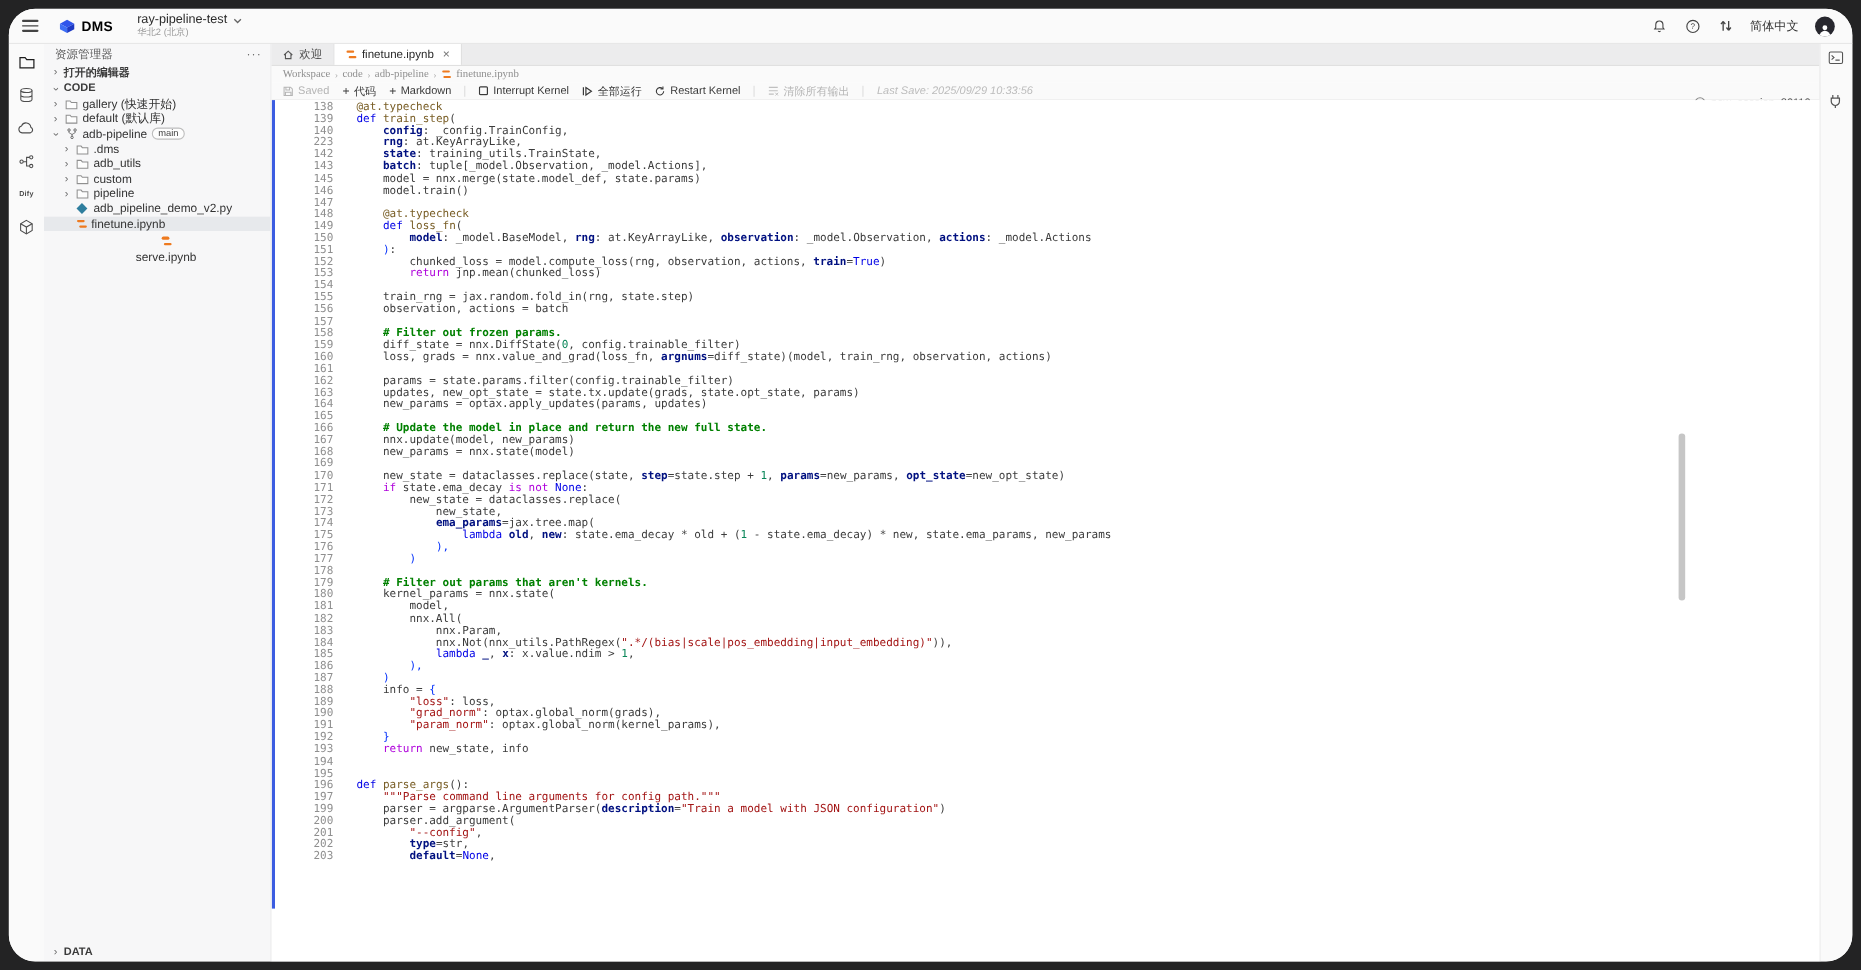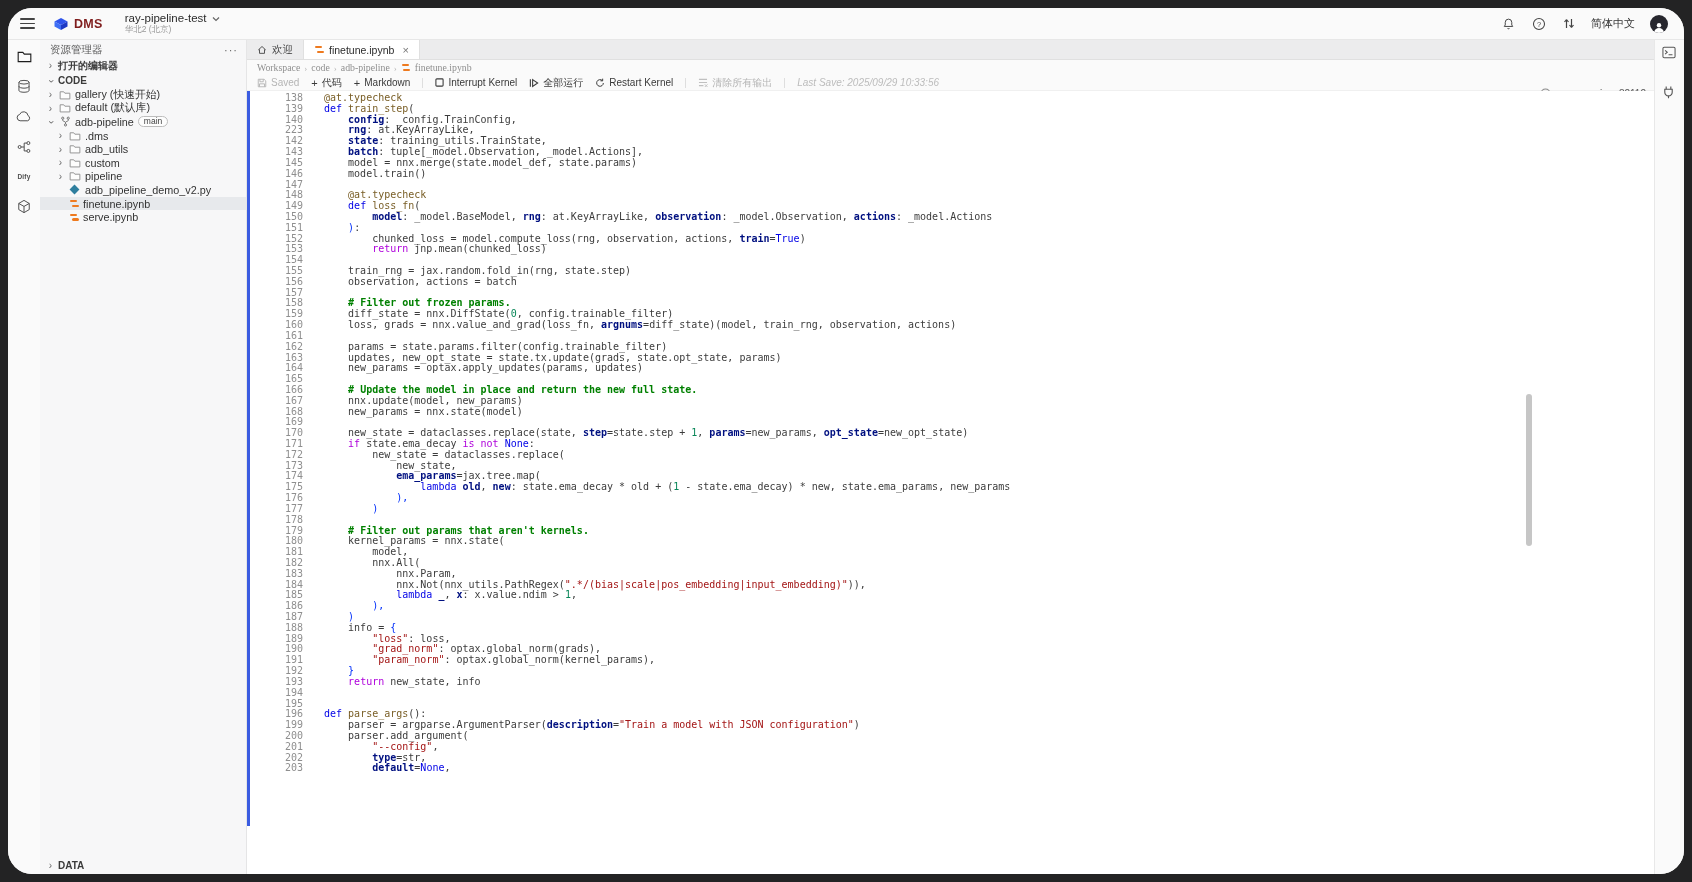--- a/index.html
+++ b/index.html
@@ -9,21 +9,21 @@
             background:#fafafa; border-radius:24px; overflow:hidden;
             display:flex; flex-direction:column; }
 
   
   .topbar { height:32px; background:#fafafa; border-bottom:1px solid #e7e7e7;
             display:flex; align-items:center; padding:0 16px 0 12px; flex:0 0 32px; }
   .hamburger { width:15px; display:flex; flex-direction:column; gap:3px; margin-right:18px; cursor:pointer;}
   .hamburger i { display:block; height:1.6px; background:#444; border-radius:1px;}
   .logo { display:flex; align-items:center; gap:5px; margin-right:22px;}
   .logo-mark { width:16px; height:14px; }
-  .logo-text { font-size:12.5px; font-weight:700; color:#7f1d1d; letter-spacing:.3px;text-align:center;}
+  .logo-text { font-size:12.5px; font-weight:700; color:#000000; letter-spacing:.3px;text-align:center;}
   .ws { display:flex; flex-direction:column; line-height:1.15; }
   .ws-top { display:flex; align-items:center; gap:5px; }
   .ws-name { font-size:11.5px; color:#2b2b2b; }
   .ws-region { font-size:8.5px; color:#9a9a9a; }
   .tb-right { margin-left:auto; display:flex; align-items:center; gap:15px; }
   .tb-ic { width:15px; height:15px; color:#444; display:flex; align-items:center; justify-content:center; cursor:pointer;}
   .lang { font-size:11px; color:#333; cursor:pointer;}
   .avatar { width:18px; height:18px; border-radius:50%; background:#27272e; display:flex;
             align-items:flex-end; justify-content:center; overflow:hidden; cursor:pointer;}
 
@@ -285,21 +285,21 @@
             <span class="tlabel">adb_pipeline_demo_v2.py</span>
           </div>
           <div class="trow sel" style="padding-left: 16px;">
             <span class="chev"></span>
             <span class="ic-nb">
               <i></i>
               <i></i>
             </span>
             <span class="tlabel">finetune.ipynb</span>
           </div>
-          <div class="trow" style="padding-left: 16px;">
+          <div class="trow" style="padding-left: 16px; flex-direction: column;">
             <span class="chev"></span>
             <span class="ic-nb">
               <i></i>
               <i></i>
             </span>
             <span class="tlabel">serve.ipynb</span>
           </div>
         </div>
       <div class="datarow">
         <span class="chev">›</span>
@@ -449,20 +449,21 @@
             <div class="cl"><span class="ln">187</span><span class="ct"><span class="tk-p">    </span><span class="tk-b">)</span></span></div>
             <div class="cl"><span class="ln">188</span><span class="ct"><span class="tk-p">    info = </span><span class="tk-b">{</span></span></div>
             <div class="cl"><span class="ln">189</span><span class="ct"><span class="tk-p">        </span><span class="tk-s">"loss"</span><span class="tk-p">: loss,</span></span></div>
             <div class="cl"><span class="ln">190</span><span class="ct"><span class="tk-p">        </span><span class="tk-s">"grad_norm"</span><span class="tk-p">: optax.global_norm(grads),</span></span></div>
             <div class="cl"><span class="ln">191</span><span class="ct"><span class="tk-p">        </span><span class="tk-s">"param_norm"</span><span class="tk-p">: optax.global_norm(kernel_params),</span></span></div>
             <div class="cl"><span class="ln">192</span><span class="ct"><span class="tk-p">    </span><span class="tk-b">}</span></span></div>
             <div class="cl"><span class="ln">193</span><span class="ct"><span class="tk-p">    </span><span class="tk-c">return </span><span class="tk-p">new_state, info</span></span></div>
             <div class="cl"><span class="ln">194</span><span class="ct"></span></div>
             <div class="cl"><span class="ln">195</span><span class="ct"></span></div>
             <div class="cl"><span class="ln">196</span><span class="ct"><span class="tk-k">def </span><span class="tk-f">parse_args</span><span class="tk-p">():</span></span></div>
+            <div class="cl"><span class="ln">197</span><span class="ct"><span class="tk-p">    </span><span class="tk-s">"""Parse command line arguments for config path."""</span></span></div>
             <div class="cl"><span class="ln">199</span><span class="ct"><span class="tk-p">    parser = argparse.ArgumentParser(</span><span class="tk-v">description</span><span class="tk-p">=</span><span class="tk-s">"Train a model with JSON configuration"</span><span class="tk-p">)</span></span></div>
             <div class="cl"><span class="ln">200</span><span class="ct"><span class="tk-p">    parser.add_argument(</span></span></div>
             <div class="cl"><span class="ln">201</span><span class="ct"><span class="tk-p">        </span><span class="tk-s">"--config"</span><span class="tk-p">,</span></span></div>
             <div class="cl"><span class="ln">202</span><span class="ct"><span class="tk-p">        </span><span class="tk-v">type</span><span class="tk-p">=str,</span></span></div>
             <div class="cl"><span class="ln">203</span><span class="ct"><span class="tk-p">        </span><span class="tk-v">default</span><span class="tk-p">=</span><span class="tk-k">None</span><span class="tk-p">,</span></span></div>
           </div>
         <div class="scrollthumb"></div>
       </div>
     </div>
 

